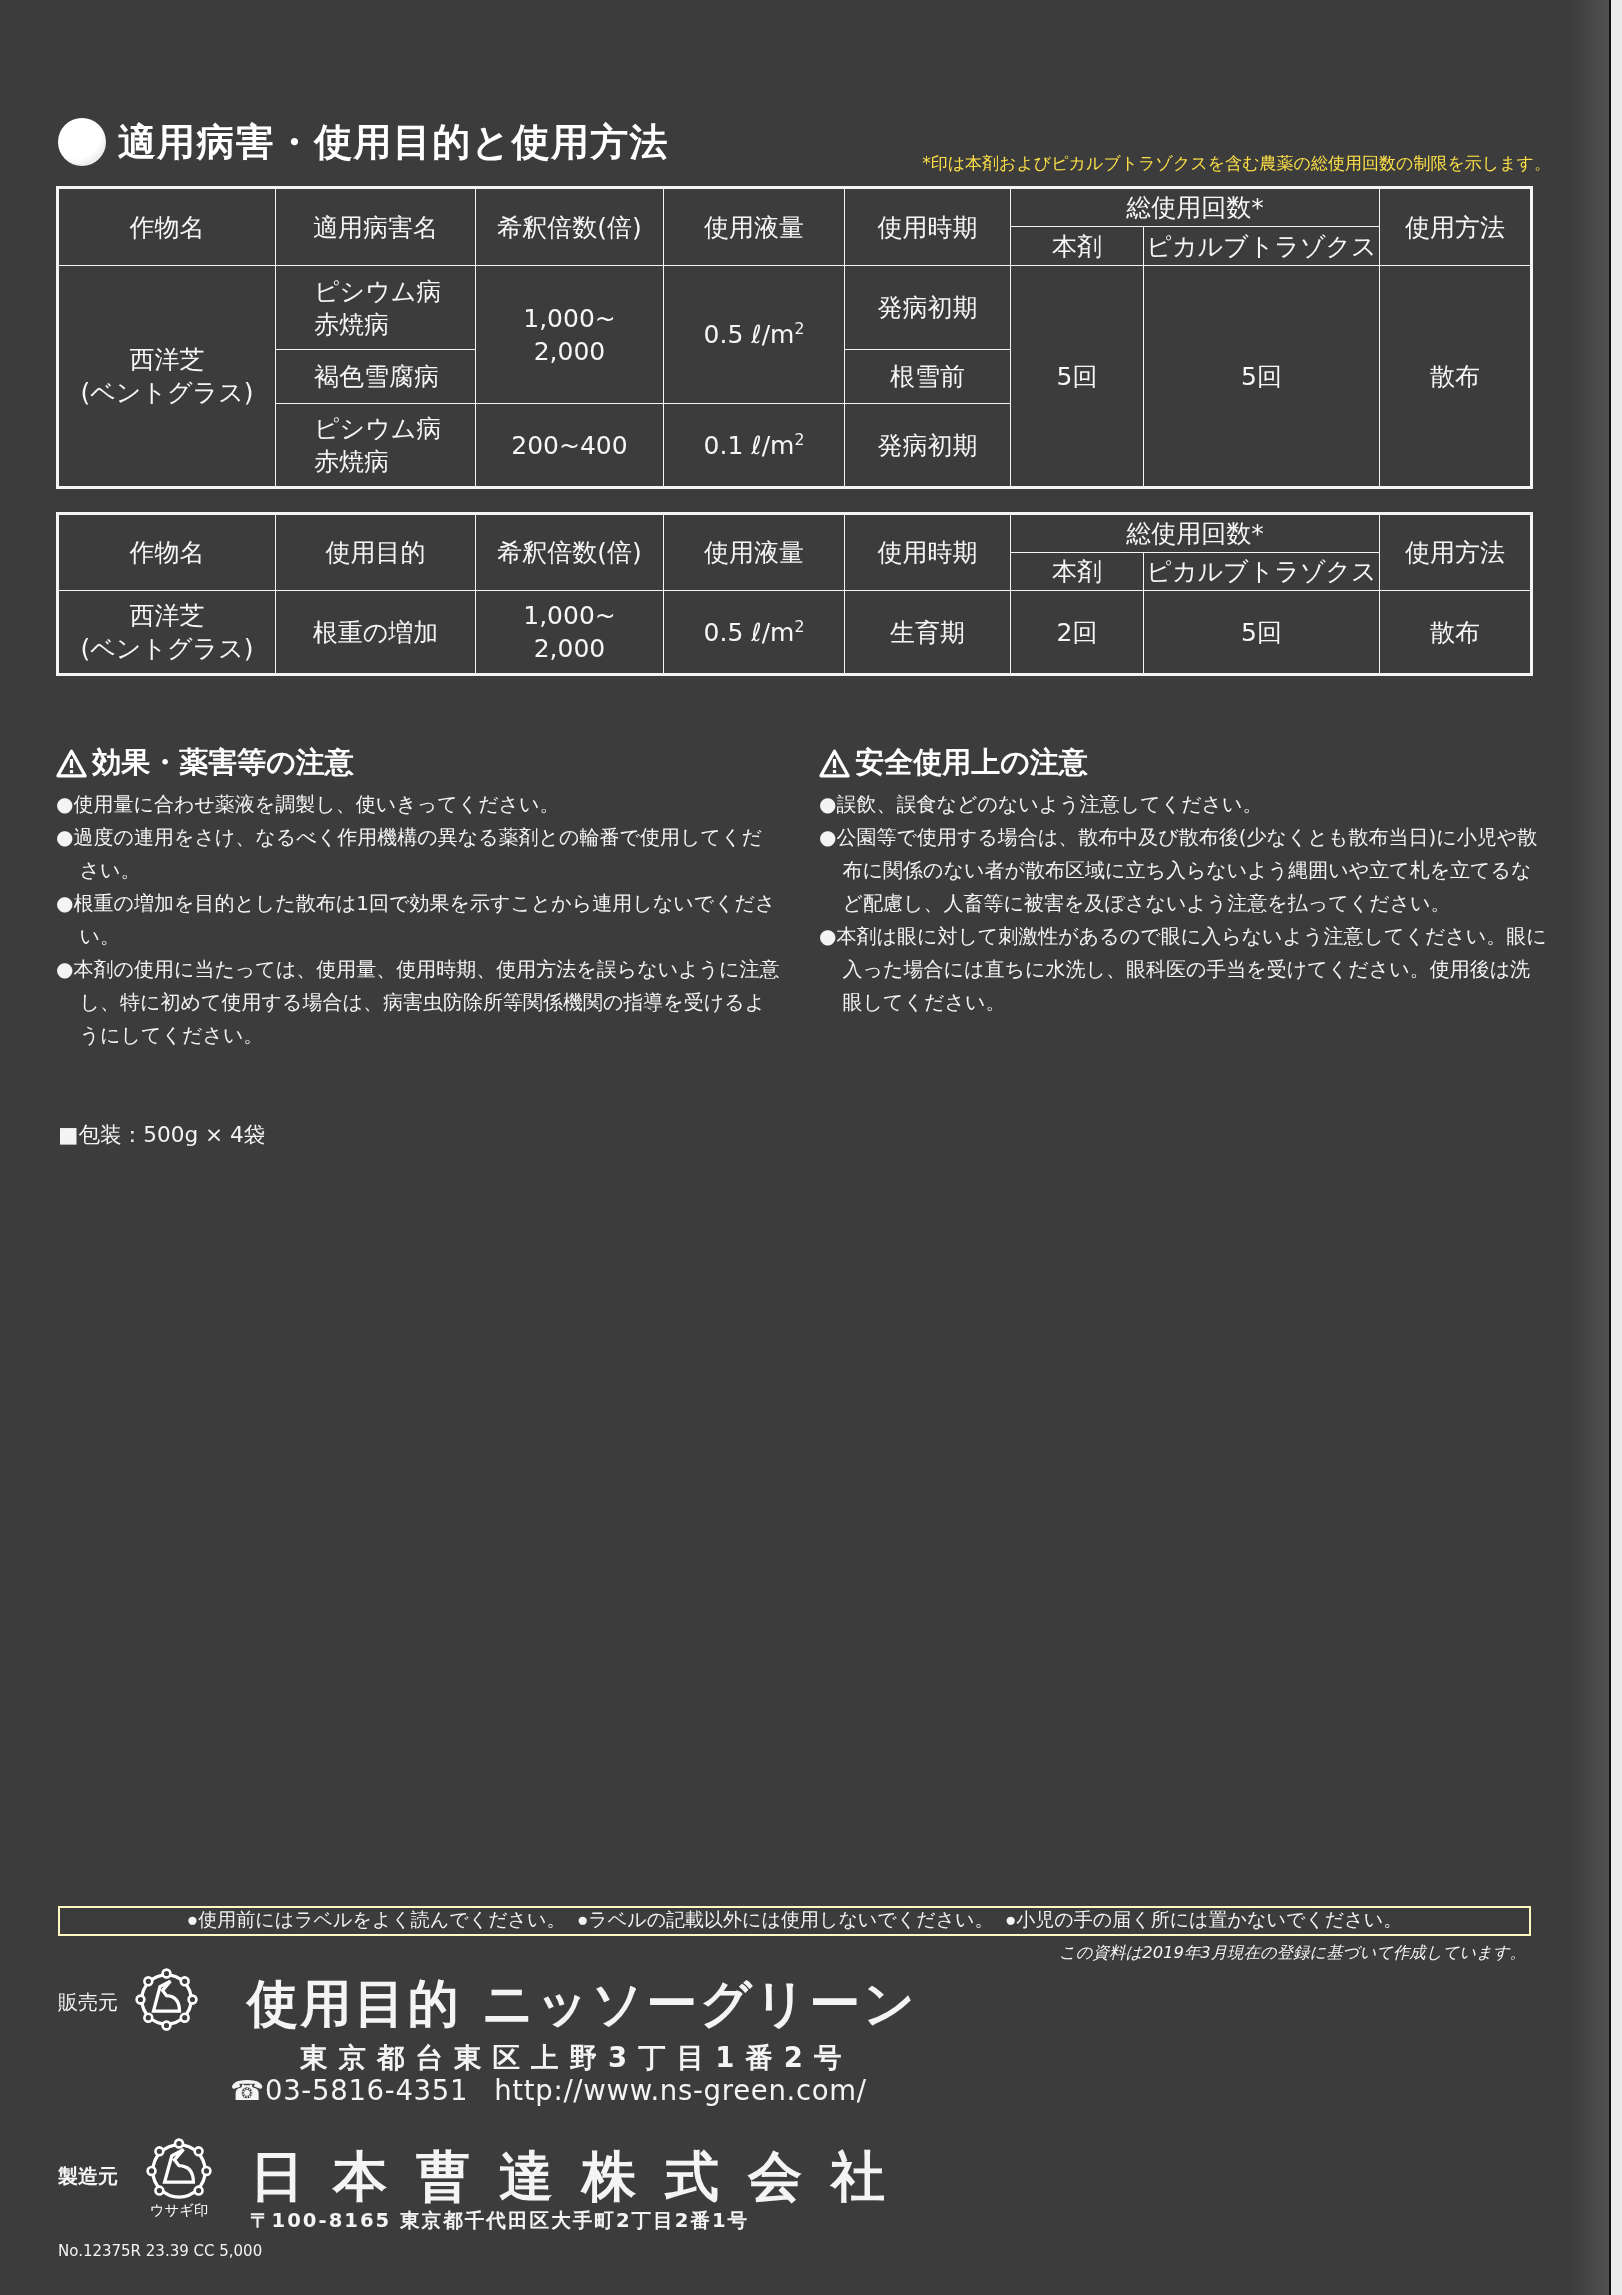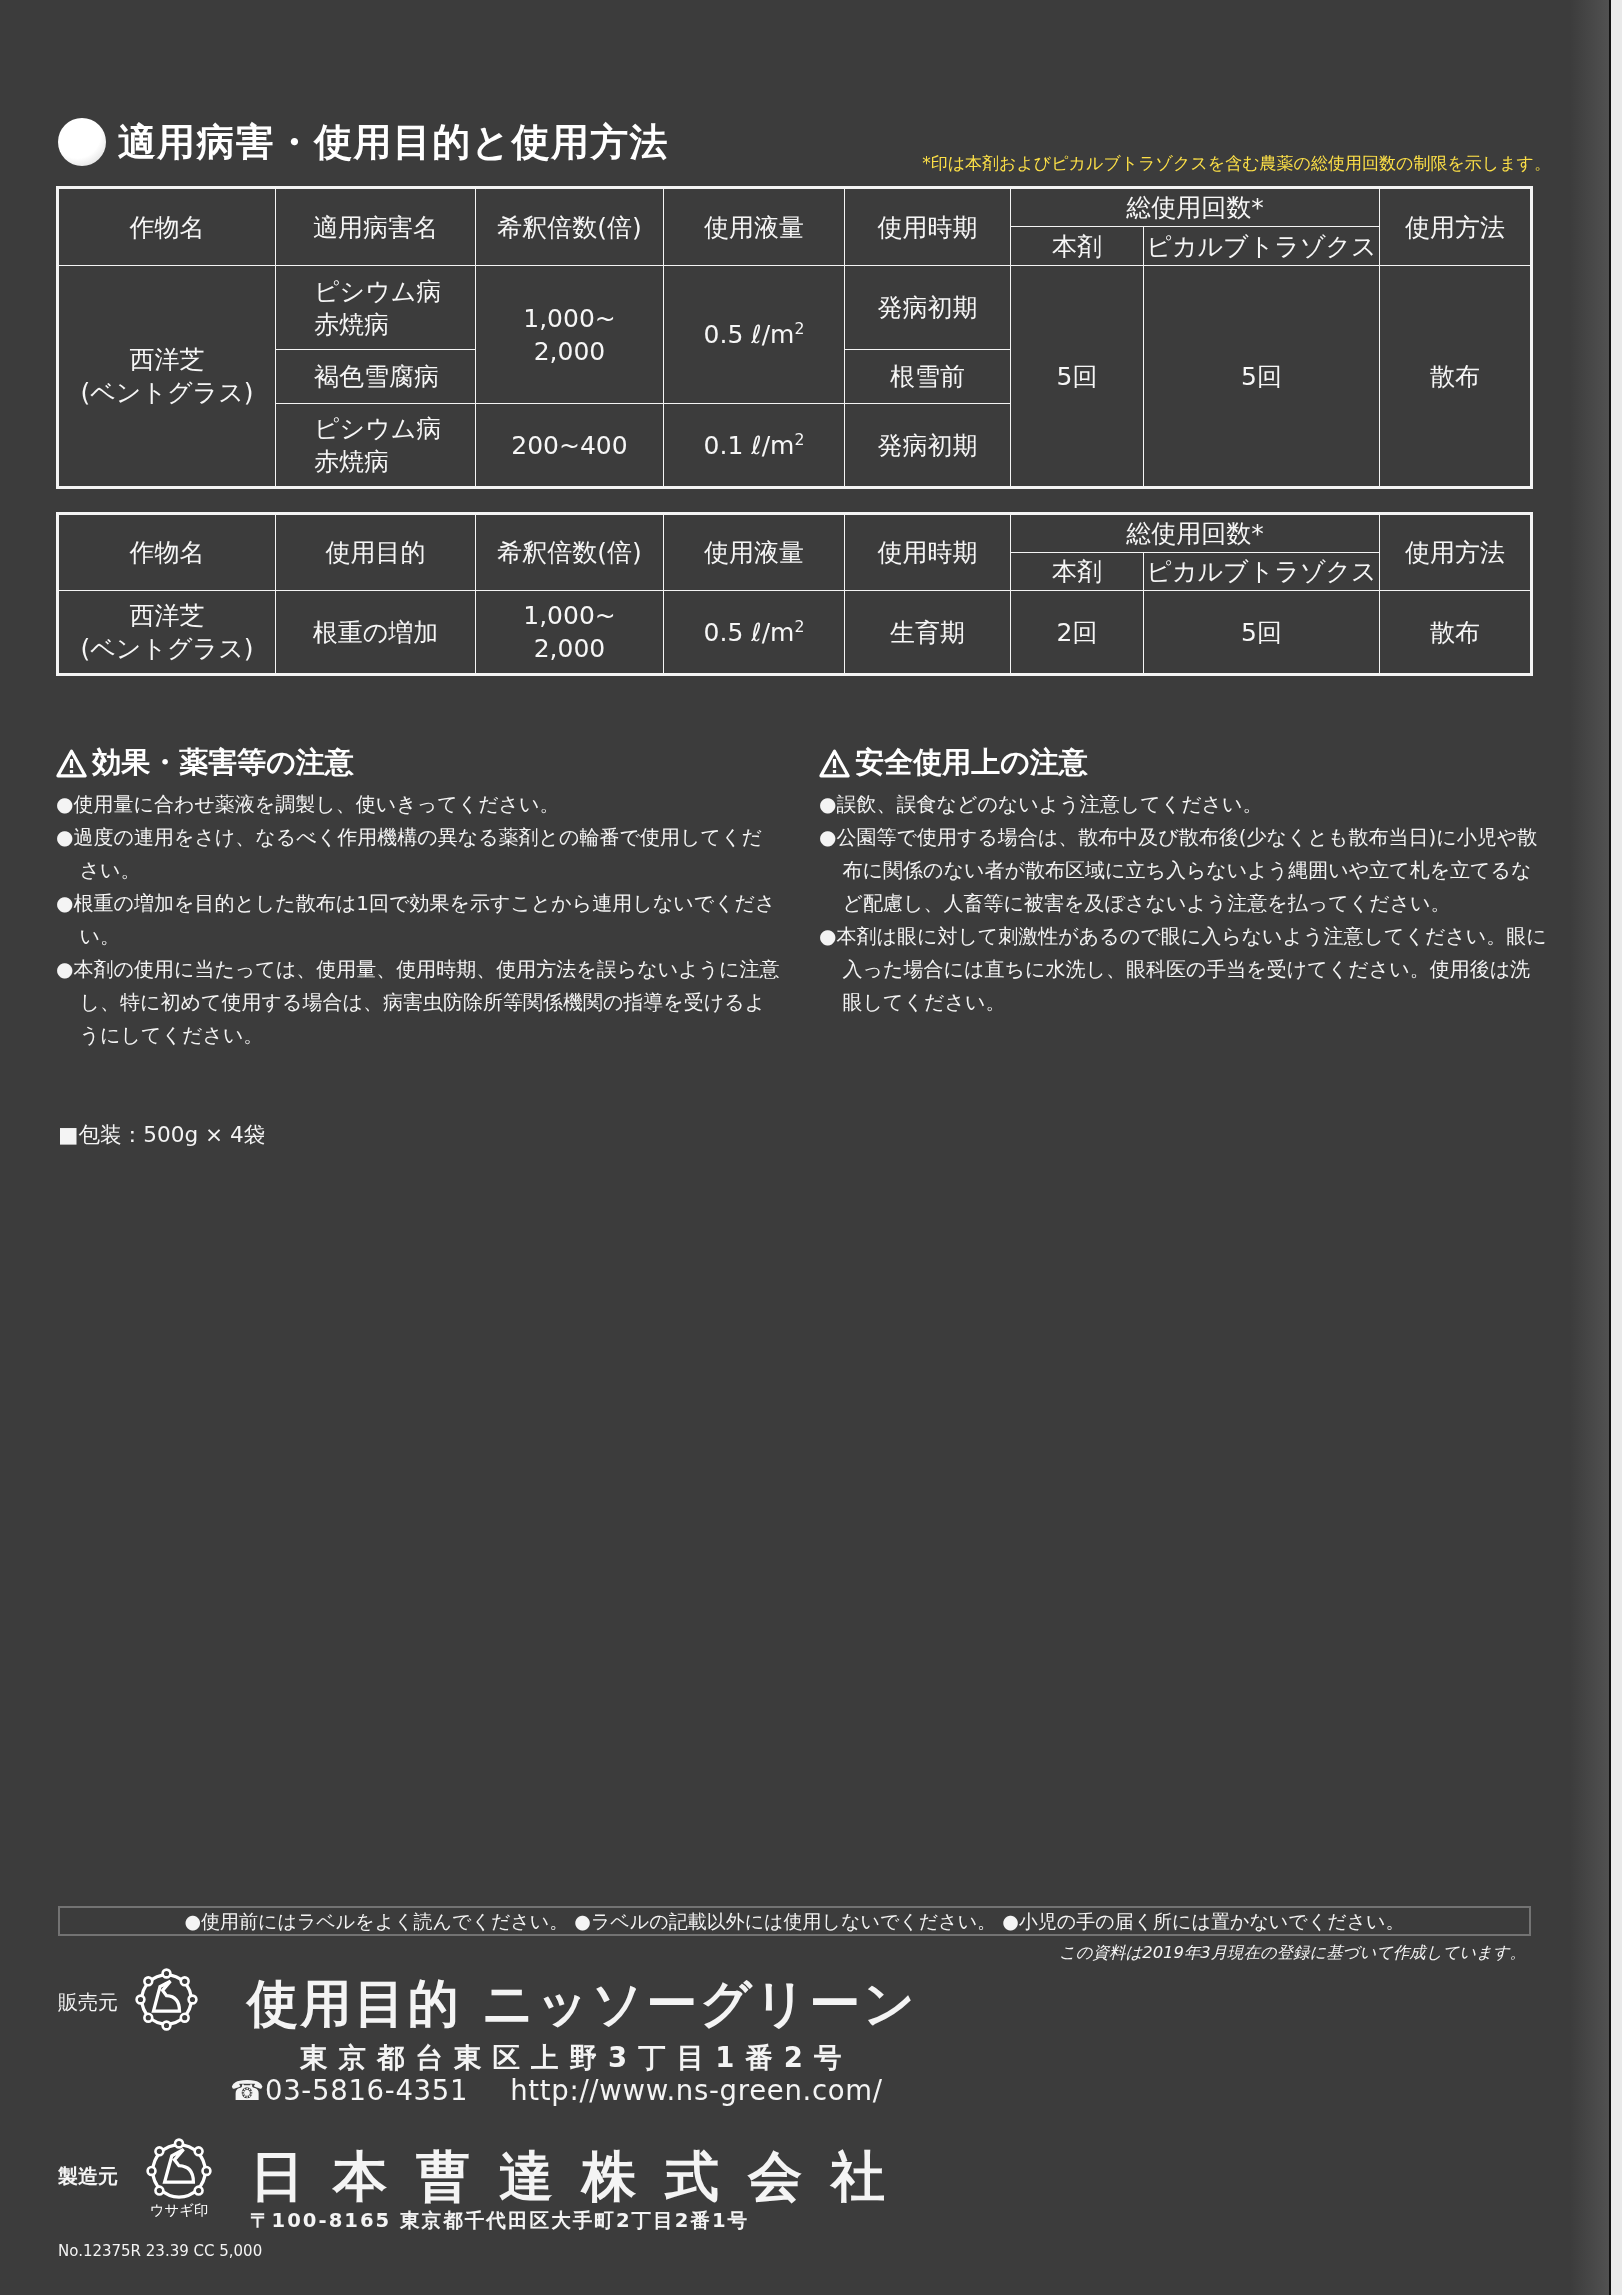--- a/index.html
+++ b/index.html
@@ -23,27 +23,27 @@
   table.usage td.left { text-align:left; padding-left:38px; }
   sup { font-size:15.7px; line-height:0; }
 
   .section-h { font-size:29px; font-weight:bold; color:#fff; display:flex; align-items:center; }
   .warn-icon { width:31px; height:29px; margin-right:5.2px; }
   .notes { font-size:20px; line-height:33px; color:#f4f4f4; }
   .note { padding-left:23.6px; text-indent:-23.6px; }
 
   .pkg { left:58px; top:1120px; font-size:21.6px; }
 
-  .label-box { left:58px; top:1906px; width:1469px; height:26px; border:2px solid #737373; font-size:19px; line-height:26px; text-align:center; }
+  .label-box { left:58px; top:1906px; width:1469px; height:26px; border:2px solid #fef9c3; font-size:19px; line-height:26px; text-align:center;font-family:Liberation Mono, monospace; }
   .basis { right:97px; top:1942px; font-size:16.4px;font-style:italic; }
 
   .role { font-size:20px; }
   .co1 { left:247px; top:1970px; font-size:51px; font-weight:bold; letter-spacing:2.6px; }
   .addr1 { left:300px; top:2040px; font-size:27.5px; font-weight:bold; letter-spacing:11px; }
-  .contact { left:230px; top:2074px; font-size:27.5px; letter-spacing:0.7px; display:flex; align-items:center; gap:42px; }
+  .contact { left:230px; top:2074px; font-size:27.5px; letter-spacing:0.7px; display:flex; align-items:center; gap:26px; }
   .co2 { left:250px; top:2141px; font-size:54px; font-weight:bold; letter-spacing:29px; }
   .addr2 { left:250px; top:2207px; font-size:19.6px; font-weight:bold; letter-spacing:2px; }
   .docno { left:58px; top:2242px; font-size:15px; }
 </style>
 </head>
 <body>
 
 <div class="page-shade"></div>
 <div class="page-edge"></div>
 

